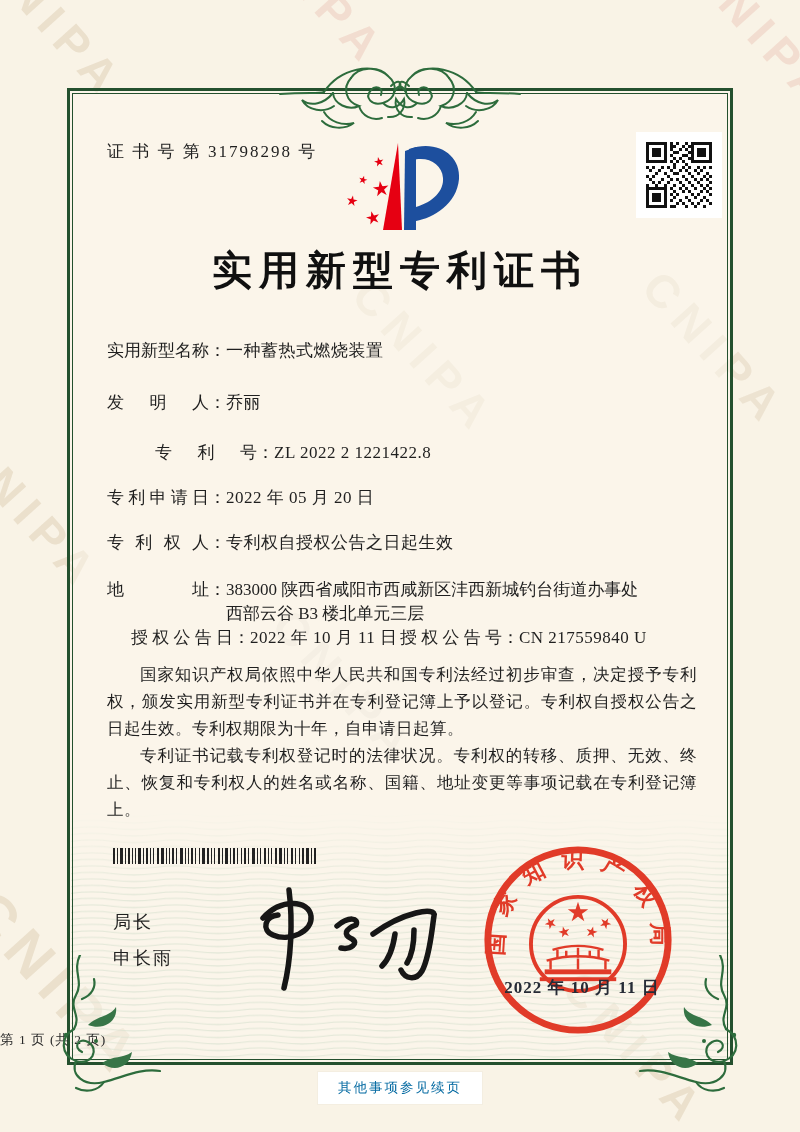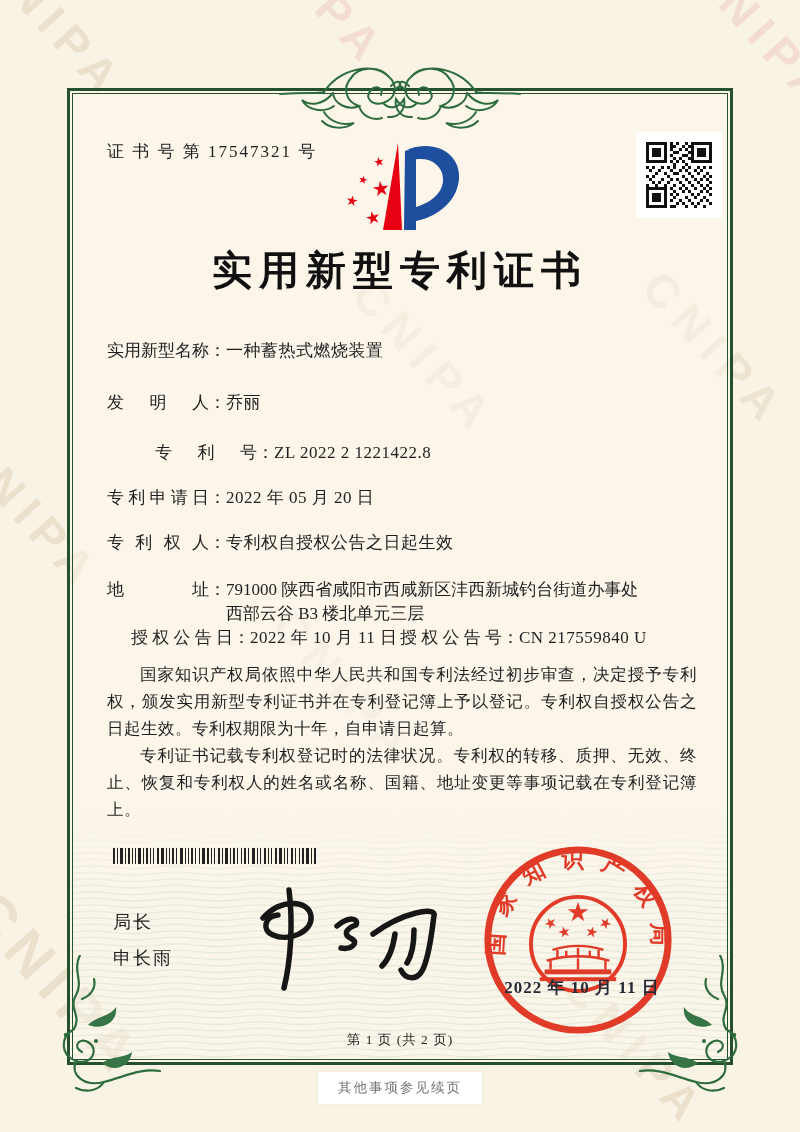--- a/index.html
+++ b/index.html
@@ -43,27 +43,27 @@
     font-size:16.5px;line-height:27px;text-align:justify;letter-spacing:0.5px;
   }
   #paras p{margin:0;text-indent:2em;}
   #sig-title{left:113px;top:910px;font-size:18px;letter-spacing:2px;}
   #sig-name{left:113px;top:946px;font-size:18px;letter-spacing:2px;}
   #seal-date{
     position:absolute;left:492px;top:976px;width:180px;text-align:center;
     font-size:17px;letter-spacing:1px;color:#262b36;font-weight:bold;z-index:7;
   }
   #page-footer{
-    position:absolute;left:0;top:1031px;width:800px;text-align:center;
+    position:absolute;left:0;top:1031px;width:800px;text-align:left;
     font-size:13.5px;letter-spacing:1px;color:#2a2a2a;
   }
   #cont-note{
     position:absolute;left:400px;top:1072px;transform:translateX(-50%);
     background:#ffffff;padding:7px 20px;font-size:13.5px;letter-spacing:2px;
-    color:#737373;box-shadow:0 0 0 1px rgba(0,0,0,0.02);
+    color:#0369a1;box-shadow:0 0 0 1px rgba(0,0,0,0.02);
   }
   .z5{z-index:5;}
 </style>
 </head>
 <body>
 
 <div id="page">
 
   <div class="wm" style="left:-42px;top:-6px;">CNIPA</div>
   <div class="wm pink" style="left:220px;top:-38px;">CNIPA</div>
@@ -128,21 +128,21 @@
       <path d="M24 106 C18 120 32 132 52 127 C72 122 88 113 108 116"></path>
       <path d="M52 127 C46 136 34 138 24 133"></path>
       <path d="M36 70 C46 60 58 62 64 52 C66 66 52 76 36 70 Z" fill="#377547" stroke="none"></path>
       <path d="M50 108 C62 100 70 104 80 97 C78 112 62 118 50 108 Z" fill="#377547" stroke="none"></path>
       <circle cx="14" cy="80" r="2.2" fill="#2d6c3c" stroke="none"></circle>
       <circle cx="44" cy="86" r="2" fill="#2d6c3c" stroke="none"></circle>
       <path d="M30 44 C40 40 44 32 42 24"></path>
     </g>
   </svg>
 
-  <div class="content" id="cert-no">证 书 号 第 17547321 号</div>
+  <div class="content" id="cert-no">证 书 号 第 31798298 号</div>
 
   <svg class="orn" style="left:325px;top:123px;" width="165" height="112" viewBox="0 0 165 112">
     <defs>
       <path id="st" d="M0 -1 L0.588 0.809 L-0.951 -0.309 L0.951 -0.309 L-0.588 0.809 Z"></path>
     </defs>
     <path d="M84 26 C112 16 136 32 134 56 C132 81 108 95 91 98 L91 84 C108 79 119 68 118 55 C117 40 101 32 85 38 Z" fill="#1d4f9e"></path>
     <path d="M80 28 L91 24 L91 107 L79 107 Z" fill="#1d4f9e"></path>
     <path d="M73 20 L77 107 L58 107 Z" fill="#e60012"></path>
     <g fill="#e60012">
       <use href="#st" transform="translate(54 39) scale(5) rotate(-12)"></use>
@@ -177,21 +177,21 @@
   <div class="content" style="left:107px;top:441px;margin-left:48px;">
     <span class="flabel">专利号</span><span>：</span><span class="fval">ZL 2022 2 1221422.8</span>
   </div>
   <div class="content" style="left:107px;top:486px;">
     <span class="flabel">专利申请日</span><span>：</span><span class="fval">2022 年 05 月 20 日</span>
   </div>
   <div class="content" style="left:107px;top:531px;">
     <span class="flabel">专利权人</span><span>：</span><span class="fval">专利权自授权公告之日起生效</span>
   </div>
   <div class="content" style="left:107px;top:578px;">
-    <span class="flabel">地址</span><span>：</span><span class="addr-block"><span>791000  陕西省咸阳市西咸新区沣西新城钓台街道办事处</span><br><span>西部云谷 B3 楼北单元三层</span></span>
+    <span class="flabel">地址</span><span>：</span><span class="addr-block"><span>383000  陕西省咸阳市西咸新区沣西新城钓台街道办事处</span><br><span>西部云谷 B3 楼北单元三层</span></span>
   </div>
   <div class="content" style="left:107px;top:626px;margin-left:24px;">
     <span class="flabel">授权公告日</span><span>：</span><span class="fval">2022 年 10 月 11 日</span>
   </div>
   <div class="content" style="left:400px;top:626px;">
     <span class="flabel">授权公告号</span><span>：</span><span class="fval">CN 217559840 U</span>
   </div>
 
   <div id="paras">
     <p>国家知识产权局依照中华人民共和国专利法经过初步审查，决定授予专利权，颁发实用新型专利证书并在专利登记簿上予以登记。专利权自授权公告之日起生效。专利权期限为十年，自申请日起算。</p>

